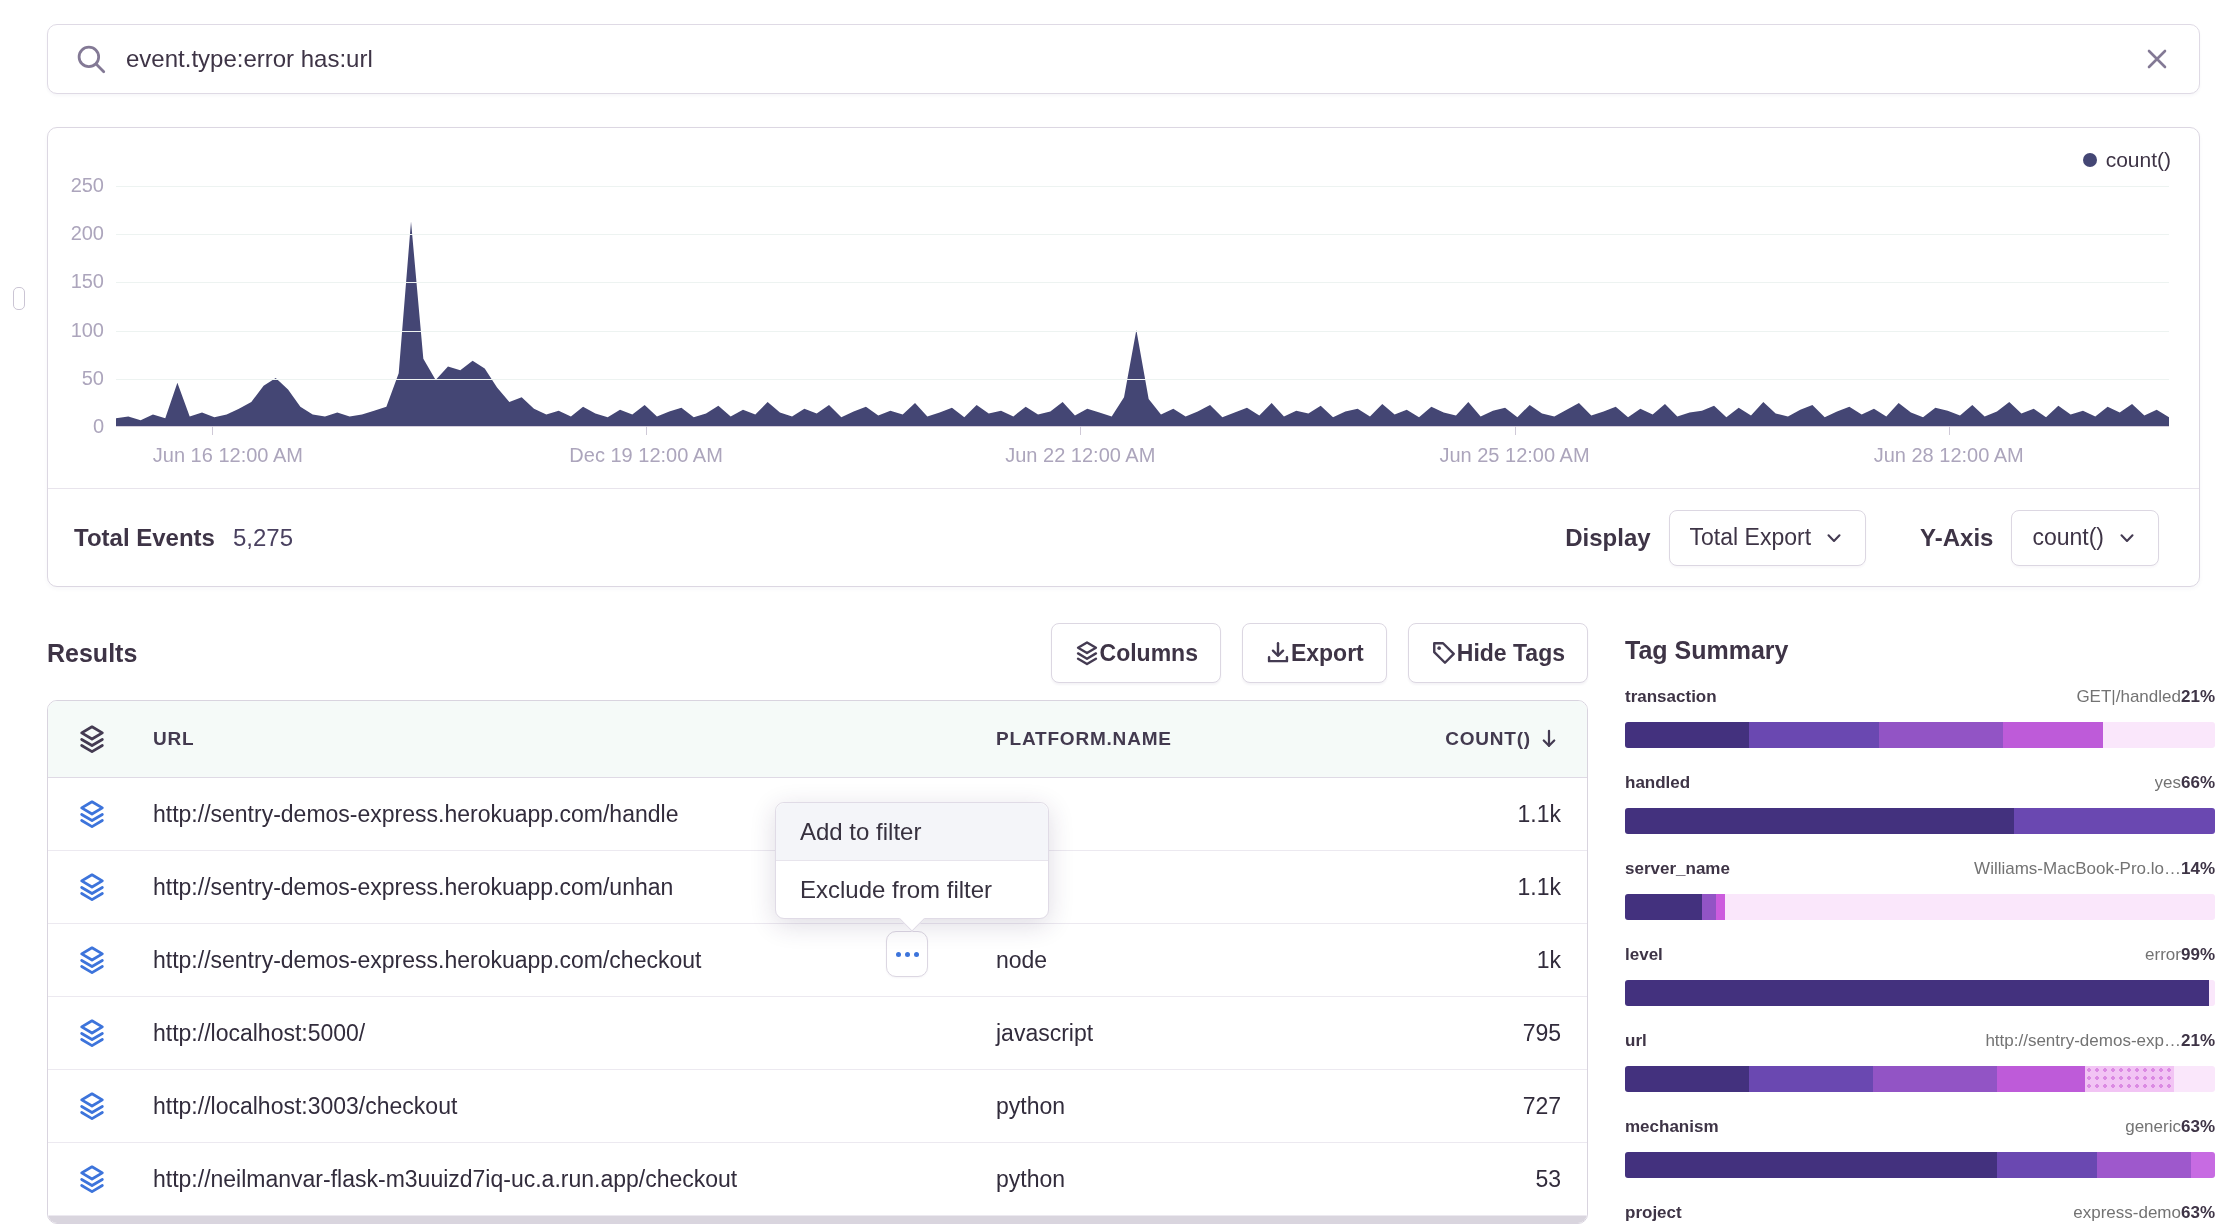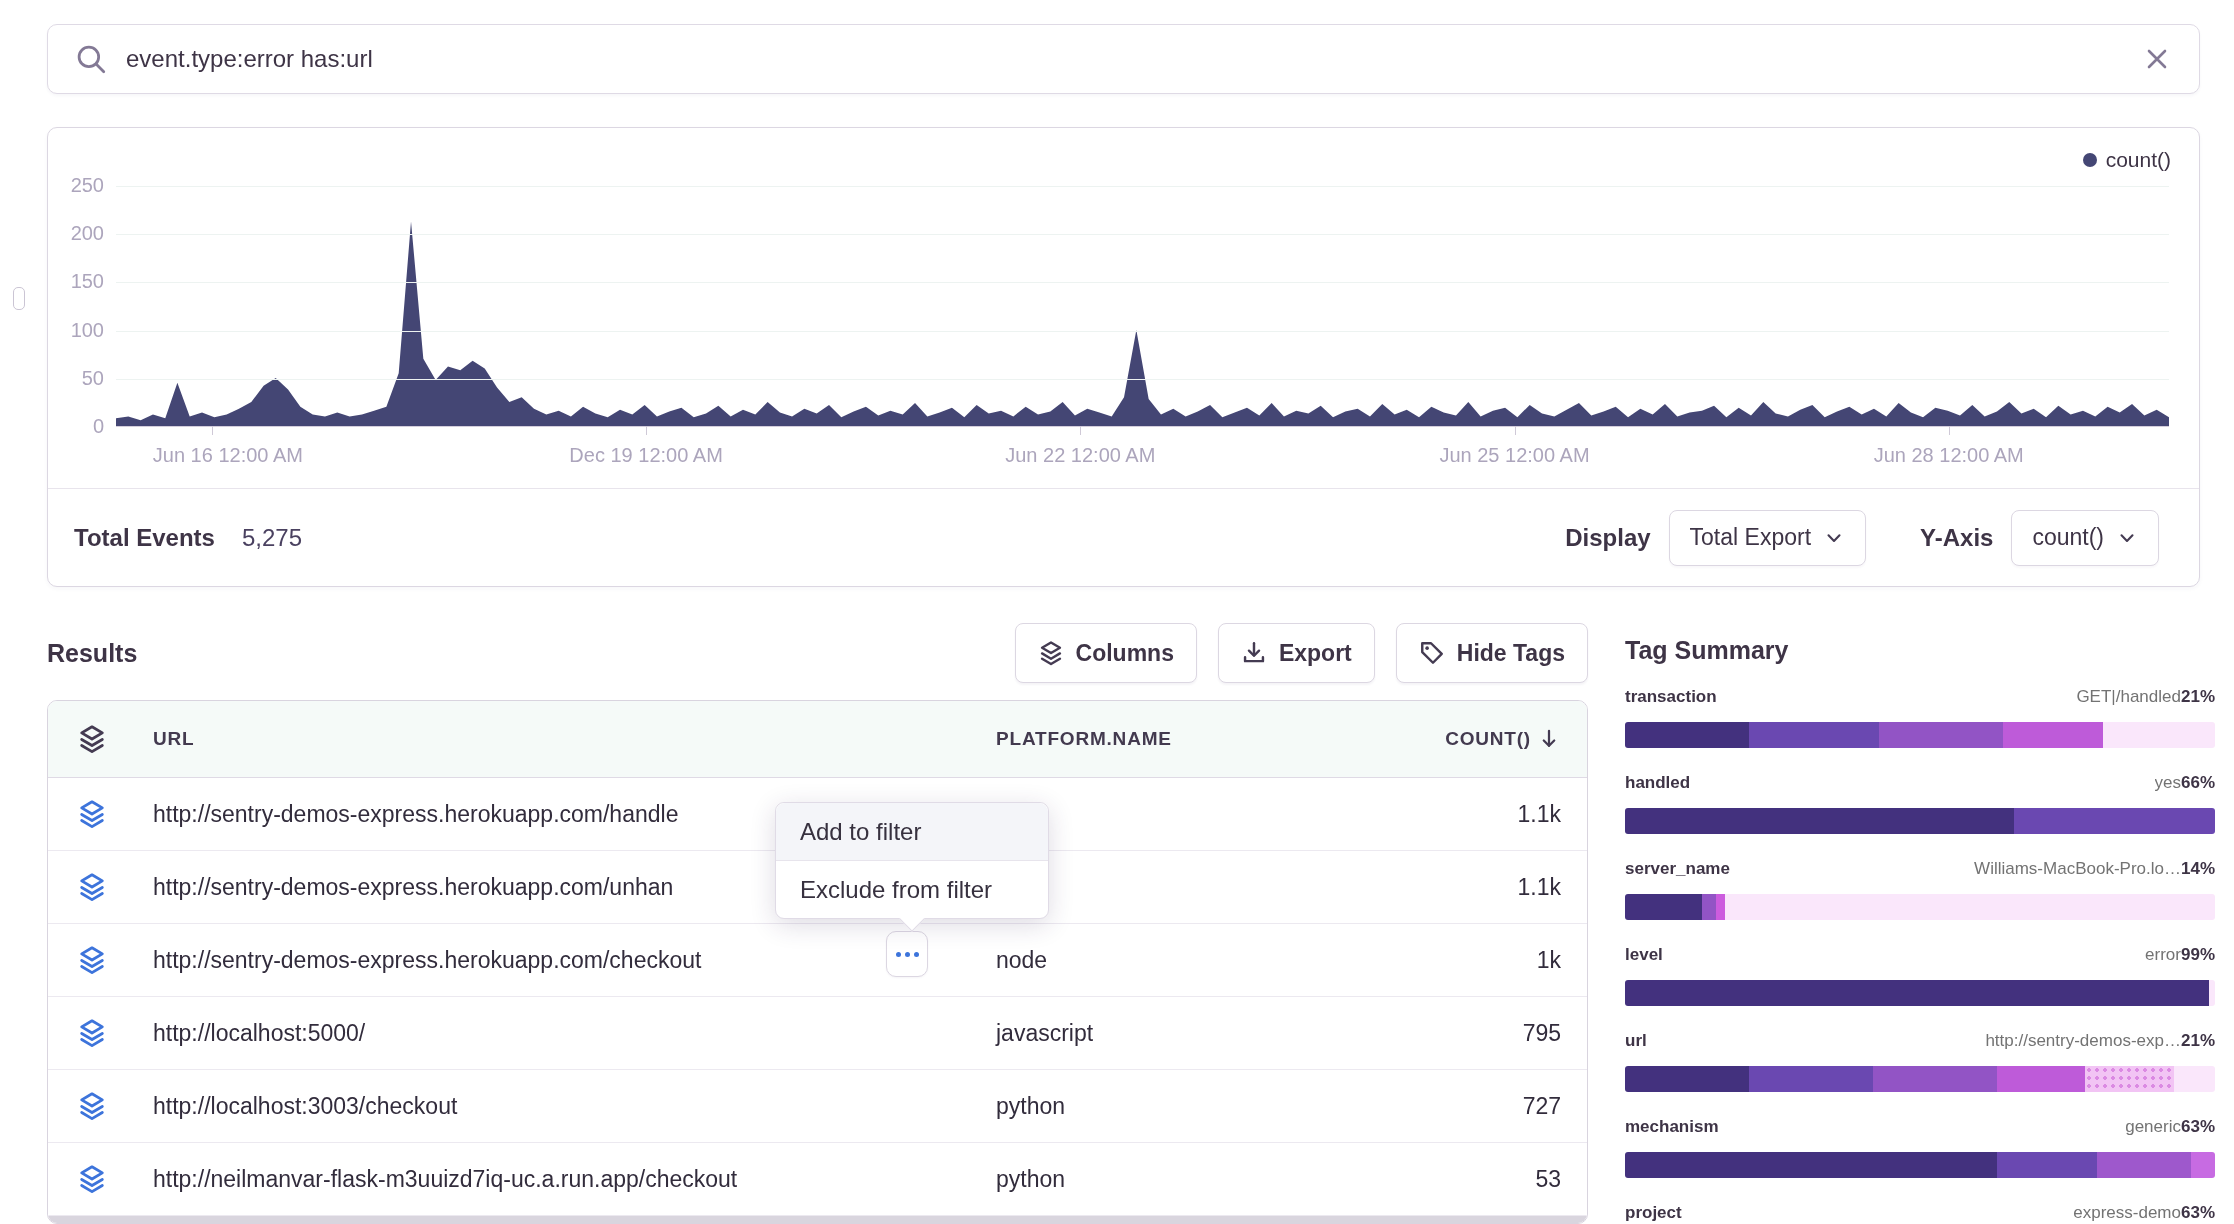--- a/index.html
+++ b/index.html
@@ -32,36 +32,36 @@
   .plot { position:absolute; left:68px; right:30px; top:58px; height:241px;
     border-bottom:1px solid #D4CEDC; }
   .plot svg { position:absolute; inset:0; width:100%; height:100%; }
   .gl { position:absolute; left:0; right:0; height:1px; background:#EDF3F1; }
   .tk { position:absolute; top:100%; width:1px; height:9px; background:#CFC9D7; }
   .x-axis { position:absolute; left:68px; right:30px; top:316px; height:28px; }
   .xlab { position:absolute; transform:translateX(-50%); font-size:20px; color:#ACA5BC; white-space:nowrap; }
   .chart-footer { position:absolute; left:0; right:0; bottom:0; height:98px;
     border-top:1px solid #E8E4EC; display:flex; align-items:center;
     justify-content:space-between; padding:0 40px 0 26px; }
-  .total { display:flex; align-items:baseline; gap:27px; }
+  .total { display:flex; align-items:baseline; gap:18px; }
   .total .lbl { font-size:24px; font-weight:bold; color:#3E3446; }
   .total .val { font-size:24px; color:#4A4160; }
   .controls { display:flex; align-items:center; gap:18px; }
   .ctl-lbl { font-size:24px; font-weight:bold; color:#3E3446; }
   .select-btn { display:flex; align-items:center; gap:12px; height:56px; padding:0 20px;
     border:1px solid #DCD7E2; border-radius:8px; background:#fff; font-size:23px; color:#3E3446;
     cursor:pointer; box-shadow:0 2px 2px rgba(60,40,90,.03); }
   .controls .gap { width:18px; }
 
   
   .results-bar { position:absolute; left:47px; top:622px; width:1541px; height:62px;
     display:flex; align-items:center; justify-content:space-between; }
   .results-bar h2, .tag-col h2 { font-size:25px; font-weight:bold; color:#3E3446; }
   .actions { display:flex; gap:21px; }
-  .btn { display:flex; align-items:center; gap:12px; height:60px; padding:0 22px;
+  .btn { display:flex; align-items:center; gap:0; height:60px; padding:0 22px;
     border:1px solid #DCD7E2; border-radius:8px; background:#fff; font-size:23px; font-weight:bold;
     color:#3E3446; cursor:pointer; box-shadow:0 2px 2px rgba(60,40,90,.05); }
 
   
   .table { position:absolute; left:47px; top:700px; width:1541px; height:524px;
     border:1px solid #D9D4DF; border-radius:10px; background:#fff; overflow:hidden; }
   .t-head, .t-row { display:grid; grid-template-columns:88px 860px 390px 1fr;
     align-items:center; padding-right:26px; }
   .t-head { height:77px; background:#F5FAF8; border-bottom:1px solid #DFDAE5;
     font-size:19px; font-weight:bold; letter-spacing:.8px; color:#433A4F; }

